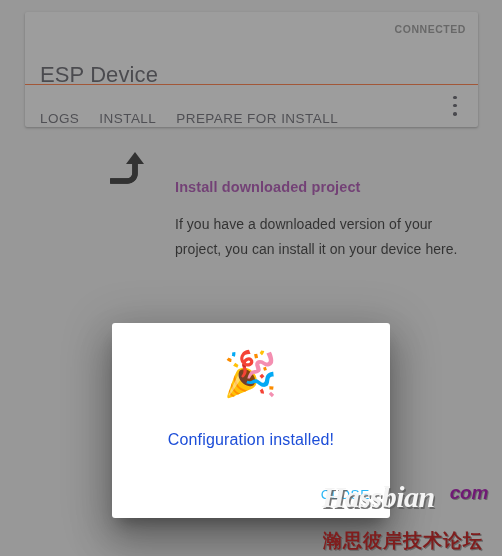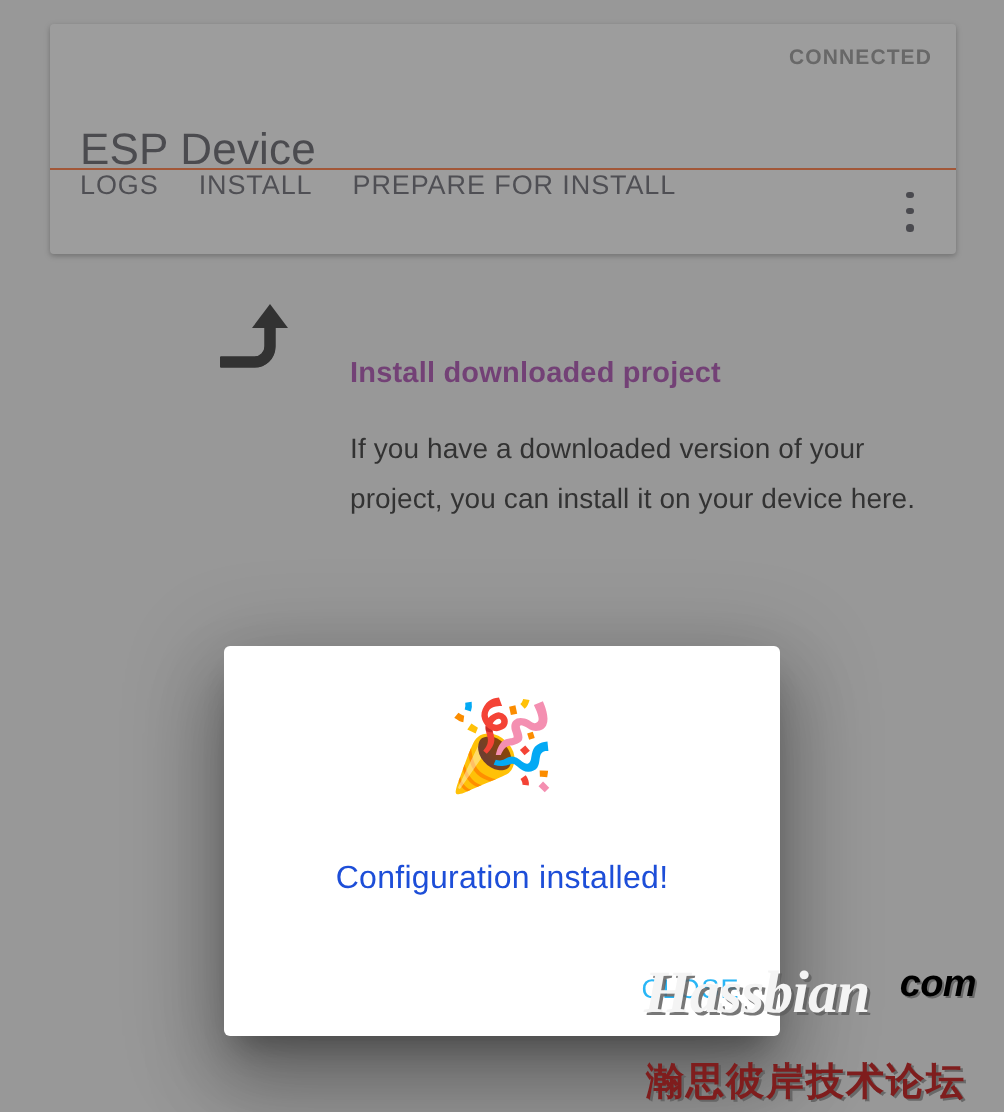--- a/index.html
+++ b/index.html
@@ -63,21 +63,21 @@
   .card-tabs {
     position: relative;
     height: 41px;
   }
   .tab-list {
     position: absolute;
     left: 15px;
     top: 0;
     height: 41px;
     display: flex;
-    align-items: flex-start;
+    align-items: flex-end;
     gap: 20px;
   }
   .tab {
     font-size: 13.5px;
     letter-spacing: 0.45px;
     color: #33333b;
     cursor: pointer;
     white-space: nowrap;
     background: none;
     border: 0;
@@ -209,21 +209,21 @@
     pointer-events: none;
     user-select: none;
   }
   .wm-com {
     position: absolute;
     right: 12px;
     top: 6px;
     font-size: 19px;
     font-style: italic;
     font-weight: bold;
-    color: #000000;
+    color: #701a75;
     text-shadow: 1px 1px 0 rgba(90,90,90,0.75);
     letter-spacing: -0.3px;
   }
   .wm-main {
     position: absolute;
     left: 2px;
     top: 4px;
     font-size: 30px;
     font-style: italic;
     font-weight: bold;

